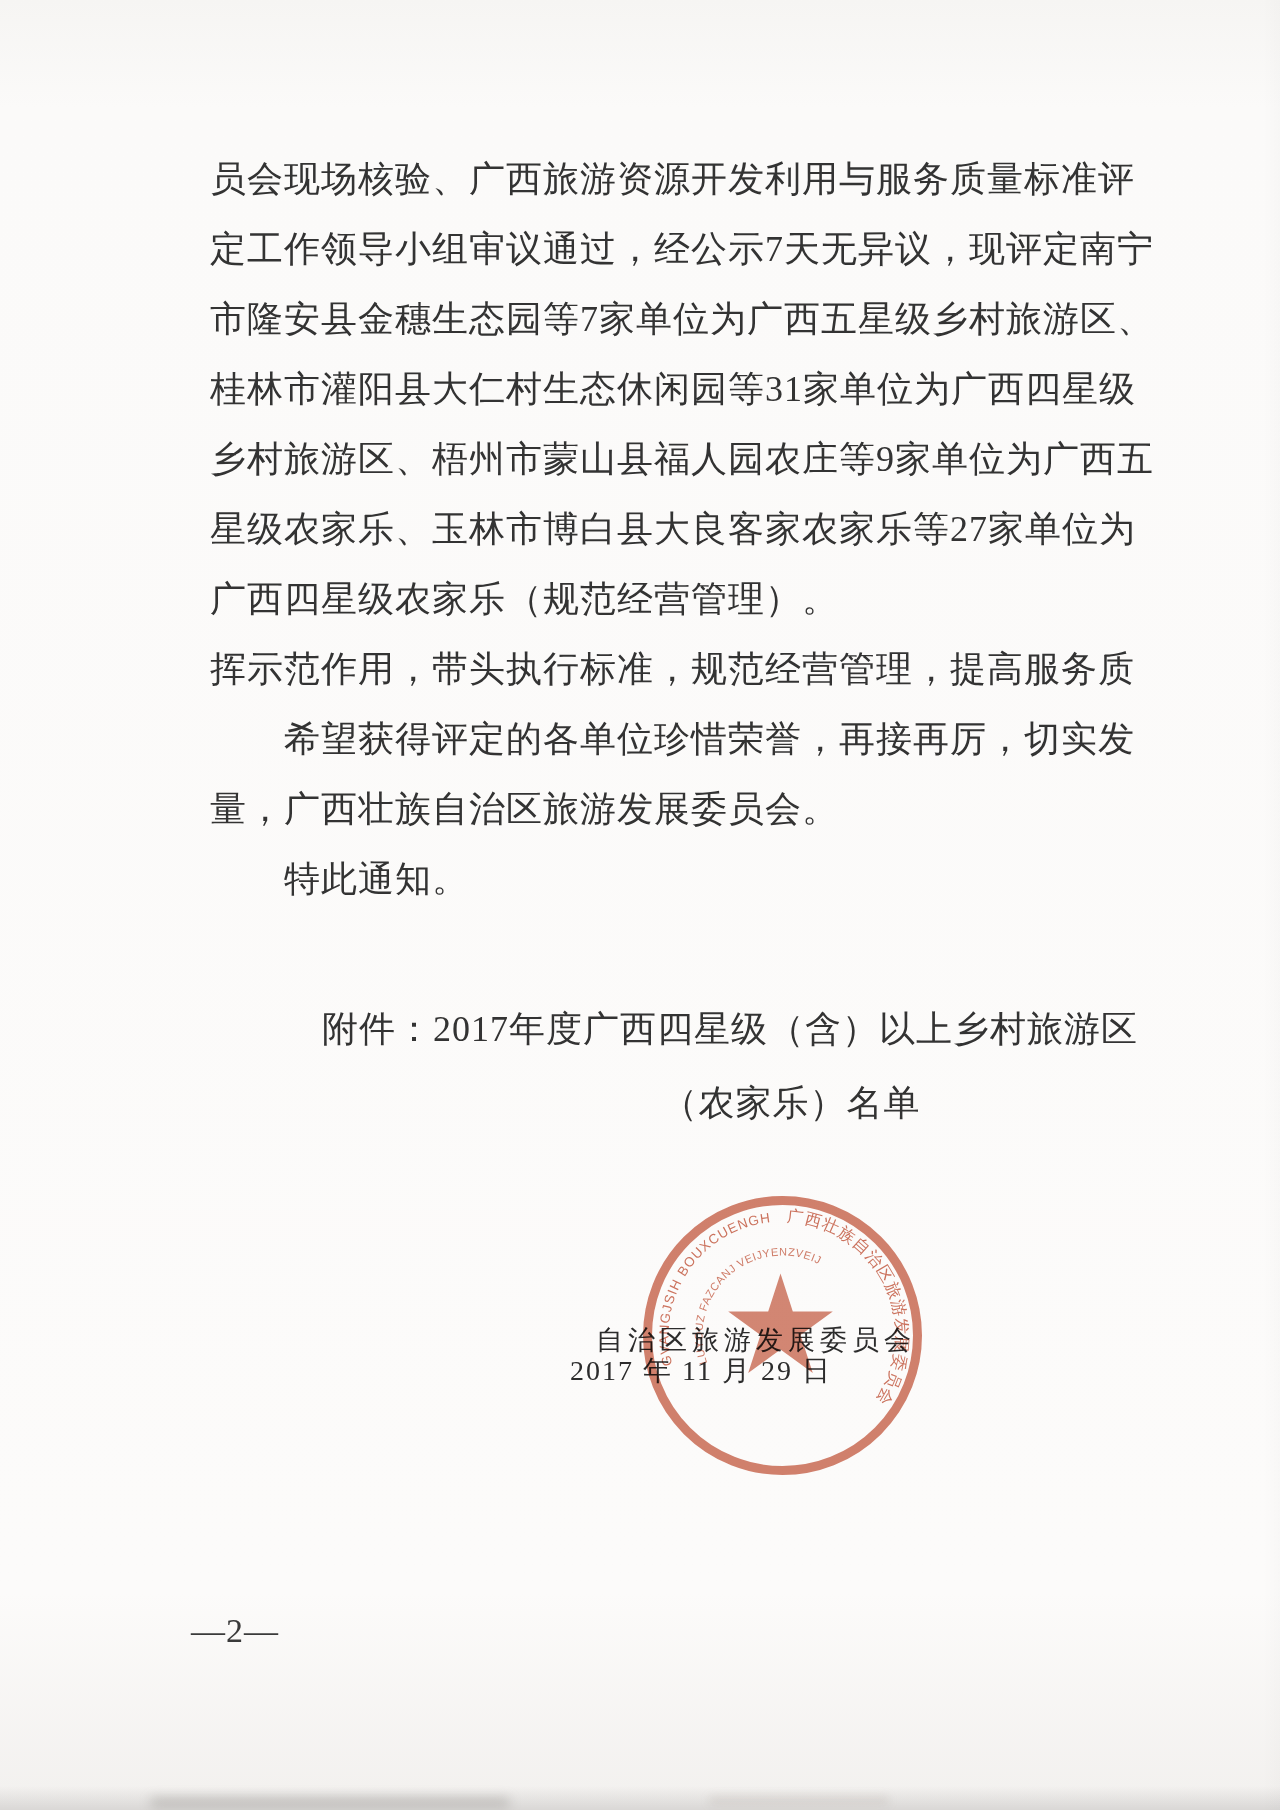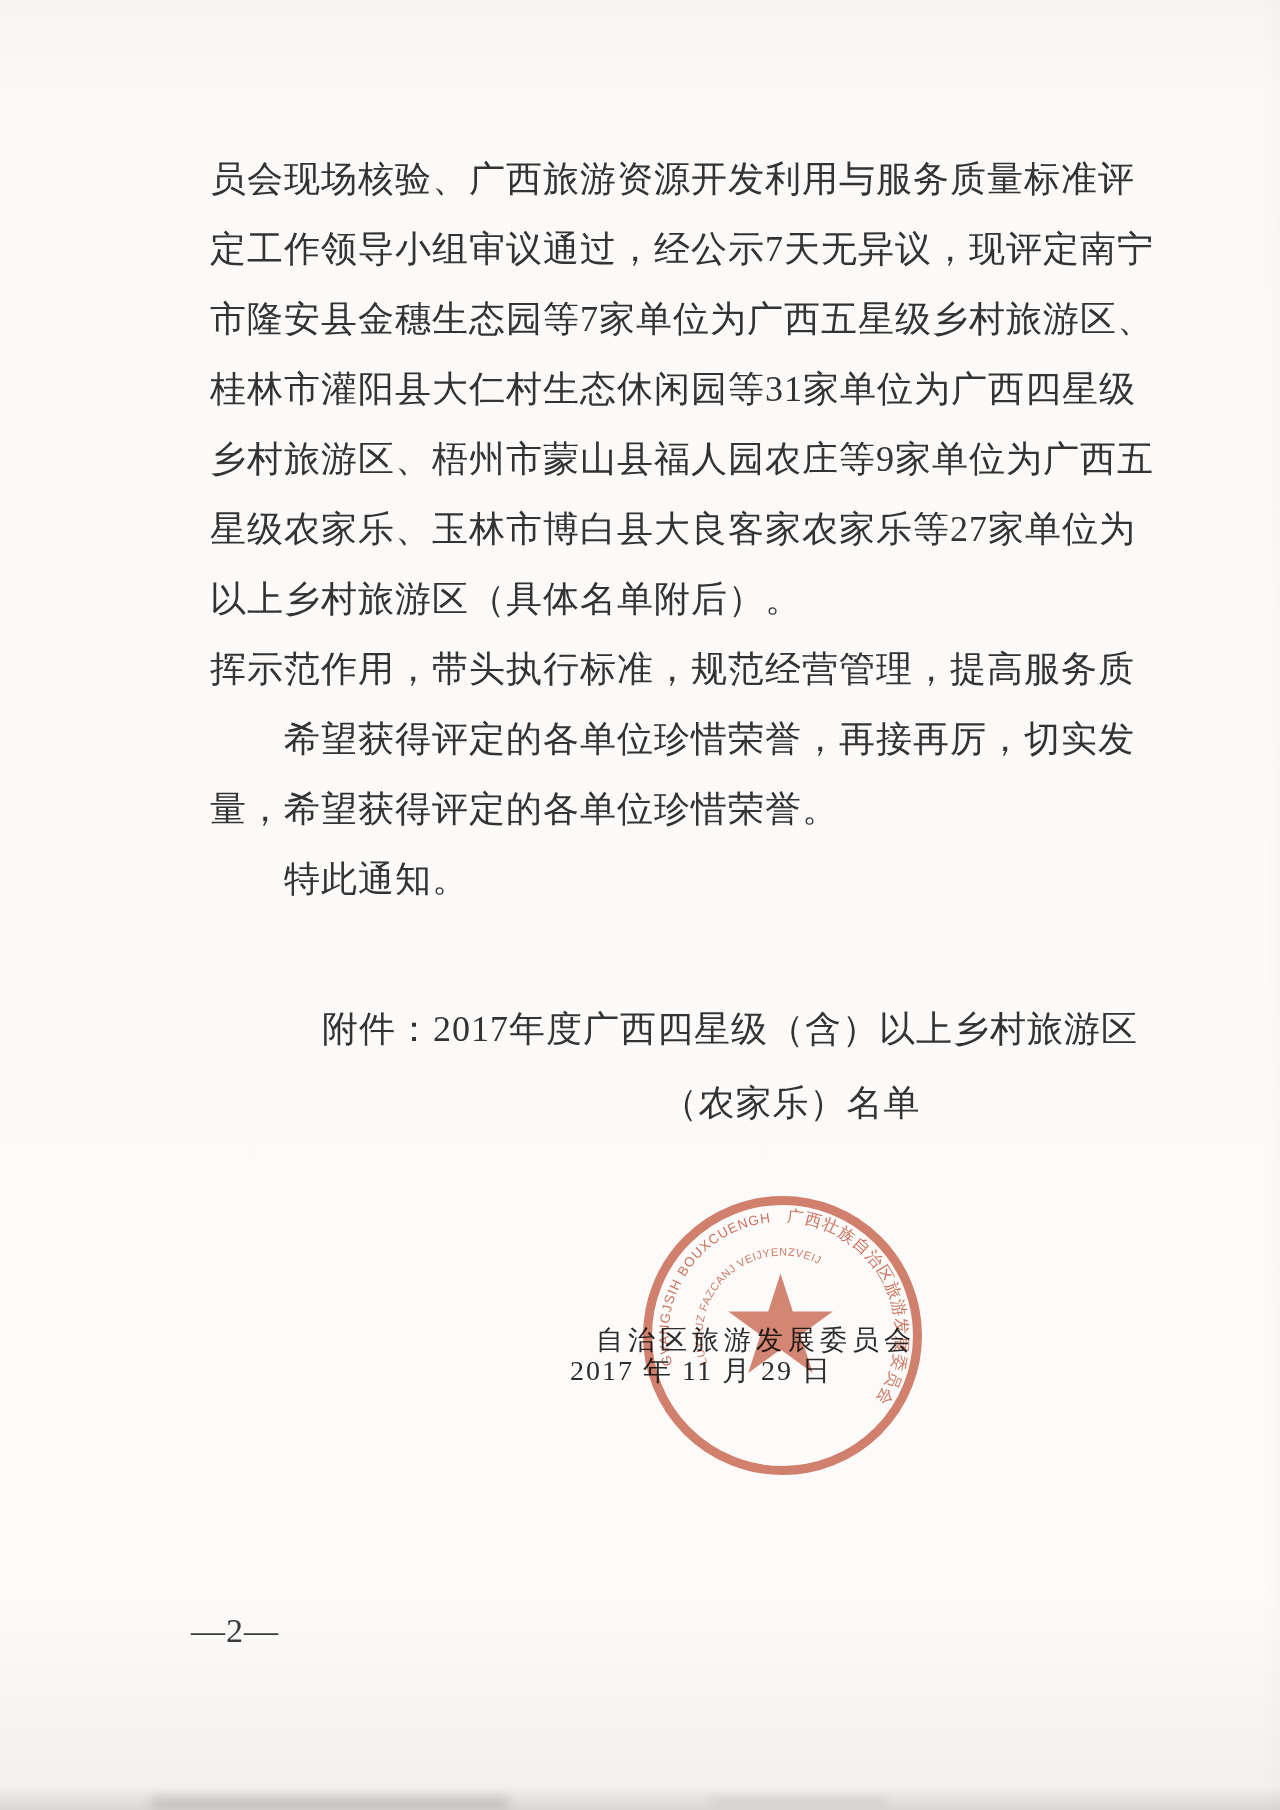--- a/index.html
+++ b/index.html
@@ -67,24 +67,24 @@
 
 <div class="page">
 
   <div class="body-block">
     <div class="line">员会现场核验、广西旅游资源开发利用与服务质量标准评</div>
     <div class="line">定工作领导小组审议通过，经公示7天无异议，现评定南宁</div>
     <div class="line">市隆安县金穗生态园等7家单位为广西五星级乡村旅游区、</div>
     <div class="line">桂林市灌阳县大仁村生态休闲园等31家单位为广西四星级</div>
     <div class="line">乡村旅游区、梧州市蒙山县福人园农庄等9家单位为广西五</div>
     <div class="line">星级农家乐、玉林市博白县大良客家农家乐等27家单位为</div>
-    <div class="line short">以上乡村旅游区（具体名单附后）。</div>
+    <div class="line short">广西四星级农家乐（规范经营管理）。</div>
     <div class="line">挥示范作用，带头执行标准，规范经营管理，提高服务质</div>
     <div class="line indent">希望获得评定的各单位珍惜荣誉，再接再厉，切实发</div>
-    <div class="line short">量，希望获得评定的各单位珍惜荣誉。</div>
+    <div class="line short">量，广西壮族自治区旅游发展委员会。</div>
     <div class="line short indent">特此通知。</div>
   </div>
 
   <div class="attachment">
     <div class="att-line1">附件：2017年度广西四星级（含）以上乡村旅游区</div>
     <div class="att-line2">（农家乐）名单</div>
   </div>
 
   <div class="signature">自治区旅游发展委员会</div>
   <div class="date">2017 年 11 月 29 日</div>

